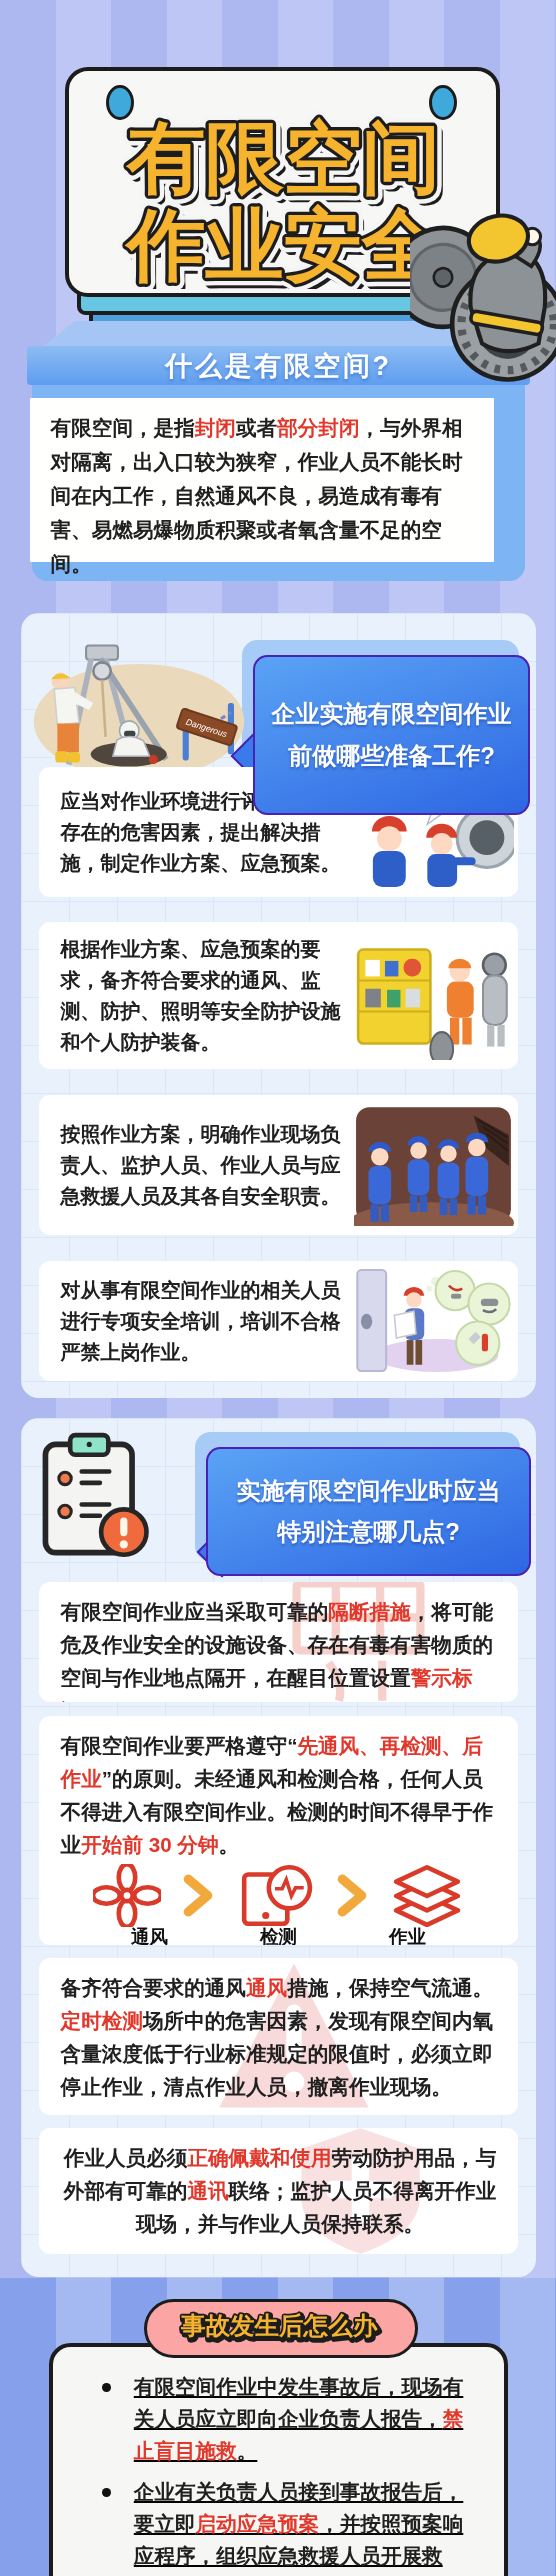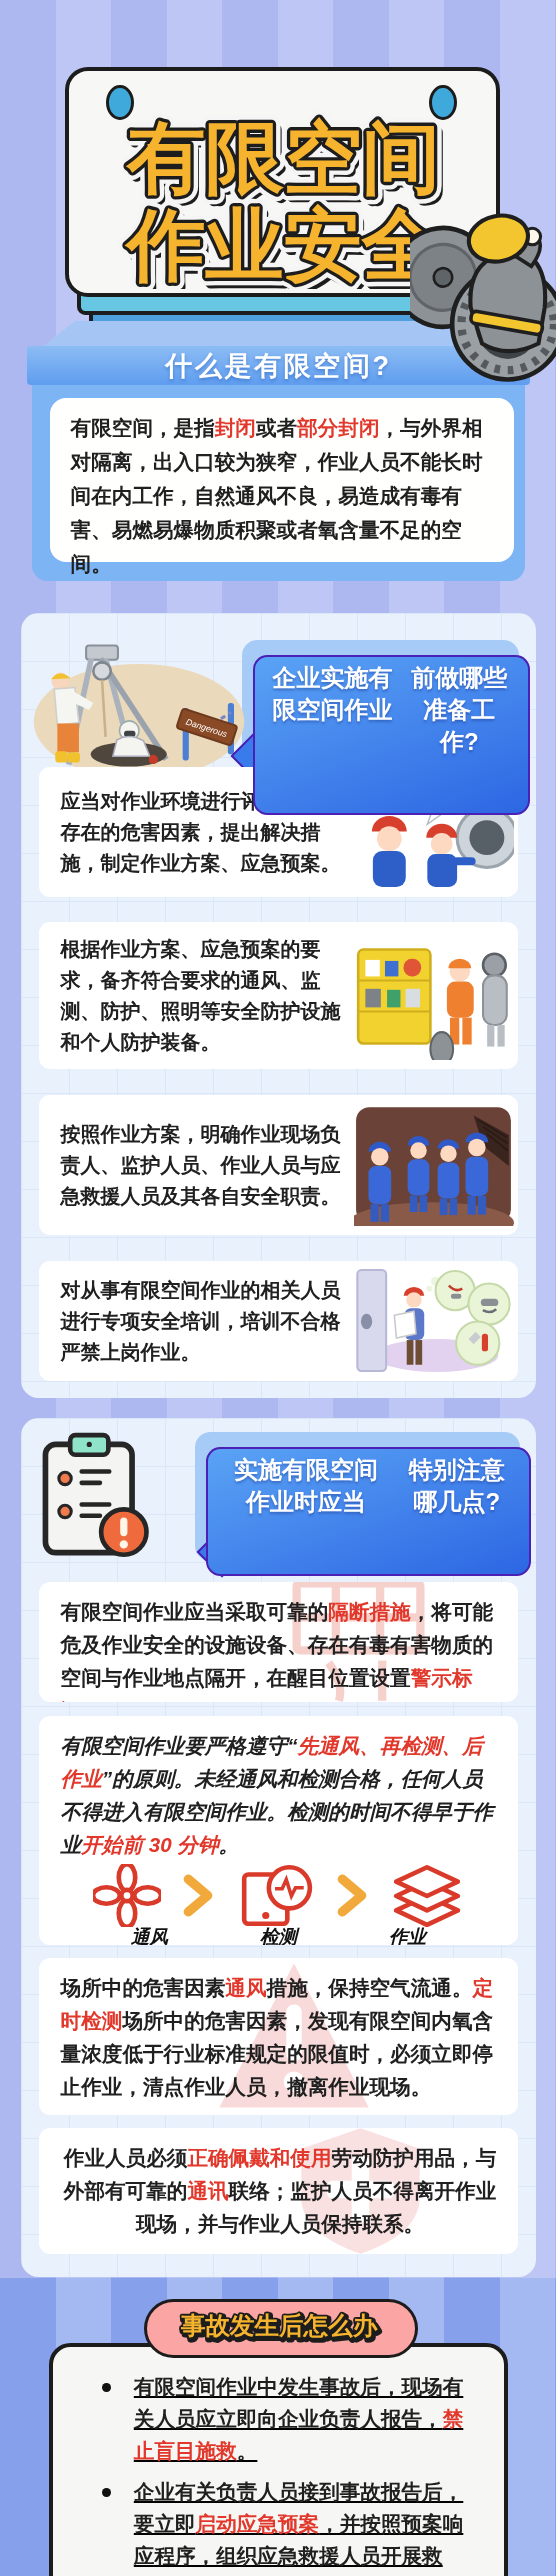--- a/index.html
+++ b/index.html
@@ -20,33 +20,33 @@
   .manhole-svg{left:410px;top:189px;width:146px;height:202px;z-index:5;}
   
   .s1-topface{left:42px;top:321px;width:472px;height:26px;background:#a5c6f5;
     clip-path:polygon(0 100%,100% 100%,93% 0,7% 0);z-index:1;}
   .s1-band{left:27px;top:346px;width:503px;height:39px;z-index:2;
     background:linear-gradient(180deg,#8cbcf4,#5f9def);border-radius:4.1px;
     display:flex;align-items:center;justify-content:center;}
   .s1-band .t{font-size:27px;font-weight:bold;color:#ffffff;letter-spacing:2.6px;
     text-shadow:0 1.5px 3.6px rgba(25,80,170,.45);}
   .s1-body{left:32px;top:384px;width:493px;height:197px;background:#7db4f3;border-radius:0 0 15.5px 15.5px;z-index:1;}
-  .s1-card{left:50px;top:398px;width:464px;height:164px;background:#fffffe;border-radius:16px;z-index:2;
+  .s1-card{left:30px;top:398px;width:464px;height:164px;background:#fffffe;border-radius:1px;z-index:2;
     padding:13.4px 20.6px;box-sizing:border-box;font-size:20.6px;line-height:34px;font-weight:bold;color:#202020;}
   .c-red{color:#e2372b;}
   
   .panel{background-color:#e9f1fc;border-radius:17.5px;
     background-image:linear-gradient(#d9e7f9 1px,transparent 1px),linear-gradient(90deg,#d9e7f9 1px,transparent 1px);
     background-size:48px 48px;}
   .panel2{left:20.6px;top:613px;width:515px;height:785px;}
   .panel3{left:20.6px;top:1418px;width:515px;height:859px;}
   
   .bubble-back{background:#a7cbf7;border-radius:15.5px;z-index:1;}
   .bubble-main{background:linear-gradient(160deg,#5aa3f5,#2d66e3);border:2.6px solid #4a21b4;border-radius:14.4px;z-index:3;
-    display:flex;flex-direction:row;justify-content:center;gap:9.3px;box-sizing:border-box;padding:5.2px 14.4px;}
+    display:flex;flex-direction:column;justify-content:center;gap:9.3px;box-sizing:border-box;padding:5.2px 14.4px;}
   .bubble-main .bl{color:#fff;font-weight:bold;text-align:center;text-shadow:0 1.5px 2.6px rgba(20,40,120,.4);}
   .bubble-tail{width:32px;height:32px;background:#3a7bec;border:2.6px solid #4a21b4;transform:rotate(45deg);z-index:2;}
   
   .card{background:#ffffff;border-radius:11.3px;box-sizing:border-box;overflow:hidden;}
   .card .txt{position:relative;z-index:2;font-weight:bold;color:#202020;}
   .card2{left:39px;width:479px;display:flex;align-items:center;}
   .card2 .txt{font-size:20px;line-height:31px;width:289px;padding-left:21.6px;flex:none;}
   .card2 .illus{flex:1;display:flex;align-items:center;justify-content:center;}
   .card3{left:39px;width:479px;}
   .card3 .txt{font-size:20.6px;line-height:33px;padding:13.4px 18.5px 0 21.6px;}
@@ -301,21 +301,21 @@
         <line x1="30" y1="82" x2="270" y2="82"></line>
         <line x1="106" y1="16" x2="106" y2="146"></line>
         <line x1="192" y1="16" x2="192" y2="146"></line>
         <path d="M92 170 q30 40 20 74"></path>
         <path d="M196 166 v78"></path>
       </g>
     </svg>
     <div class="txt"><span>有限空间作业应当采取可靠的</span><span class="c-red">隔断措施</span><span>，将可能危及作业安全的设施设备、存在有毒有害物质的空间与作业地点隔开，在醒目位置设置</span><span class="c-red">警示标识</span><span>。</span></div>
   </div>
 
-  <div class="abs card card3" style="top:1716px;height:229px;z-index:2;font-style:italic;">
+  <div class="abs card card3" style="top:1716px;height:229px;z-index:2;">
     <div class="txt"><span>有限空间作业要严格遵守“</span><span class="c-red">先通风、再检测、后作业</span><span>”的原则。未经通风和检测合格，任何人员不得进入有限空间作业。检测的时间不得早于作业</span><span class="c-red">开始前 30 分钟</span><span>。</span></div>
     <div class="process-row">
       <svg width="68" height="63" viewBox="0 0 132 122">
         <g fill="none" stroke="#d93a2a" stroke-width="9">
           <ellipse cx="66" cy="26" rx="16" ry="26"></ellipse>
           <ellipse cx="66" cy="96" rx="16" ry="26"></ellipse>
           <ellipse cx="26" cy="61" rx="26" ry="16"></ellipse>
           <ellipse cx="106" cy="61" rx="26" ry="16"></ellipse>
           <circle cx="66" cy="61" r="11" fill="#ffffff"></circle>
         </g>
@@ -346,21 +346,21 @@
       <span>作业</span>
     </div>
   </div>
 
   <div class="abs card card3" style="top:1958px;height:157px;z-index:2;">
     <svg class="wm" style="left:170px;top:0px;opacity:.55;" width="170" height="155" viewBox="0 0 330 300">
       <path d="M165 10 L310 290 L20 290 Z" fill="#f5bcbc"></path>
       <rect x="150" y="90" width="30" height="110" rx="14" fill="#ffffff"></rect>
       <circle cx="165" cy="240" r="20" fill="#ffffff"></circle>
     </svg>
-    <div class="txt"><span>场所中的危害因素</span><span class="c-red">通风</span><span>措施，保持空气流通。</span><span class="c-red">定时检测</span><span>场所中的危害因素，发现有限空间内氧含量浓度低于行业标准规定的限值时，必须立即停止作业，清点作业人员，撤离作业现场。</span></div>
+    <div class="txt"><span>备齐符合要求的通风</span><span class="c-red">通风</span><span>措施，保持空气流通。</span><span class="c-red">定时检测</span><span>场所中的危害因素，发现有限空间内氧含量浓度低于行业标准规定的限值时，必须立即停止作业，清点作业人员，撤离作业现场。</span></div>
   </div>
 
   <div class="abs card card3" style="top:2128px;height:126px;z-index:2;text-align:center;">
     <svg class="wm" style="left:252px;top:-3.1px;opacity:.5;" width="139" height="132" viewBox="0 0 270 256">
       <path d="M135 6 L250 46 V140 Q250 210 135 250 Q20 210 20 140 V46 Z" fill="#f6c3c3"></path>
       <rect x="118" y="60" width="34" height="130" rx="10" fill="#ffffff"></rect>
       <rect x="70" y="108" width="130" height="34" rx="10" fill="#ffffff"></rect>
     </svg>
     <div class="txt"><span>作业人员必须</span><span class="c-red">正确佩戴和使用</span><span>劳动防护用品，与外部有可靠的</span><span class="c-red">通讯</span><span>联络；监护人员不得离开作业现场，并与作业人员保持联系。</span></div>
   </div>

